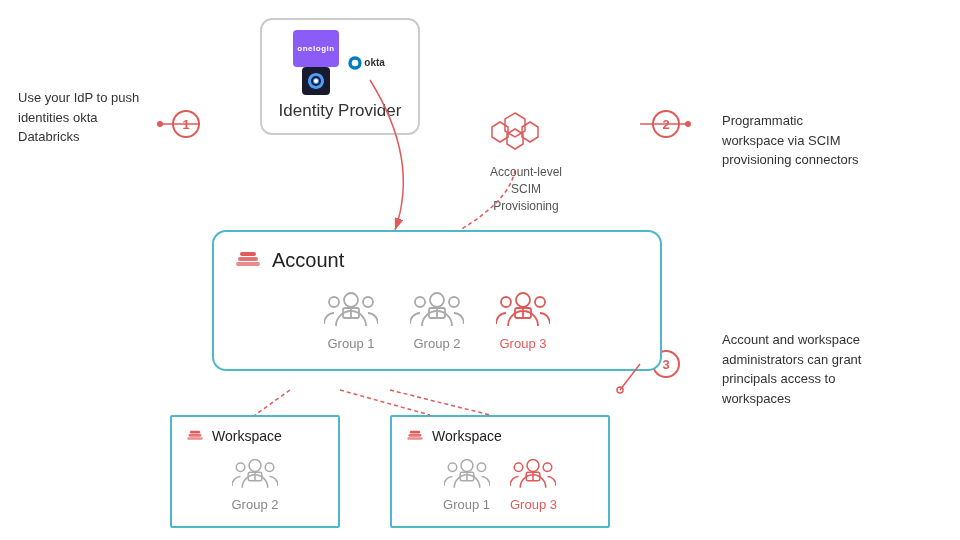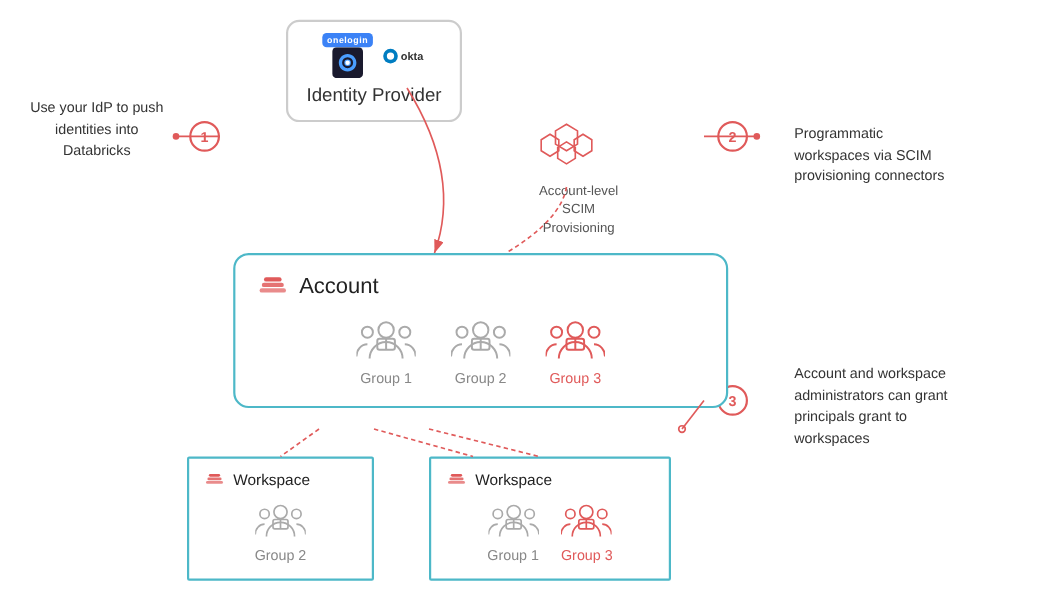--- a/index.html
+++ b/index.html
@@ -20,21 +20,20 @@
 
     
     .left-text {
       position: absolute;
       left: 18px;
       top: 88px;
       font-size: 13px;
       color: #333;
       line-height: 1.5;
       width: 140px;
-      text-align: center;
     }
 
     
     .step-circle {
       display: inline-flex;
       align-items: center;
       justify-content: center;
       width: 28px;
       height: 28px;
       border-radius: 50%;
@@ -87,26 +86,26 @@
     }
 
     .idp-logos {
       display: flex;
       align-items: center;
       gap: 8px;
       margin-bottom: 6px;
     }
 
     .onelogin-badge {
-      background: #3b82f6;
+      background: #8b5cf6;
       color: #fff;
       font-size: 8px;
       font-weight: 700;
       border-radius: 4px;
-      padding: 2px 4px;
+      padding: 14px 4px;
       letter-spacing: 0.5px;
     }
 
     .idp-label {
       font-size: 17px;
       color: #333;
       font-weight: 500;
     }
 
     
@@ -226,21 +225,21 @@
       height: 38px;
     }
   </style>
 </head>
 <body>
 
 <div class="diagram-container">
 
   <div class="left-text">
     <span>Use your IdP to push</span><br>
-    <span>identities into</span><br>
+    <span>identities okta</span><br>
     <span>Databricks</span>
   </div>
 
   <div class="step-circle step1">
     <span>1</span>
   </div>
 
   <div class="step-circle step2">
     <span>2</span>
   </div>
@@ -284,21 +283,21 @@
     </svg>
     <div style="font-size:12px;color:#555;text-align:center;margin-top:2px;line-height:1.4;">
       <span>Account-level</span><br>
       <span>SCIM</span><br>
       <span>Provisioning</span>
     </div>
   </div>
 
   <div class="right-text-1">
     <span>Programmatic</span><br>
-    <span>workspaces via SCIM</span><br>
+    <span>workspace via SCIM</span><br>
     <span>provisioning connectors</span>
   </div>
 
   <div class="account-box">
     <div class="account-header">
 
       <svg width="28" height="28" viewBox="0 0 28 28">
         <rect x="2" y="16" width="24" height="4" rx="2" fill="#e05a5a" opacity="0.7"></rect>
         <rect x="4" y="11" width="20" height="4" rx="2" fill="#e05a5a" opacity="0.85"></rect>
         <rect x="6" y="6" width="16" height="4" rx="2" fill="#e05a5a"></rect>
@@ -424,21 +423,21 @@
           </g>
         </svg>
         <span class="group-label highlight">Group 3</span>
       </div>
     </div>
   </div>
 
   <div class="right-text-3">
     <span>Account and workspace</span><br>
     <span>administrators can grant</span><br>
-    <span>principals grant to</span><br>
+    <span>principals access to</span><br>
     <span>workspaces</span>
   </div>
 
   <svg class="arrows-svg">
 
     <line x1="160" y1="124" x2="200" y2="124" stroke="#e05a5a" stroke-width="1.5"></line>
     <circle cx="160" cy="124" r="3" fill="#e05a5a"></circle>
 
     <line x1="640" y1="124" x2="688" y2="124" stroke="#e05a5a" stroke-width="1.5"></line>
     <circle cx="688" cy="124" r="3" fill="#e05a5a"></circle>

